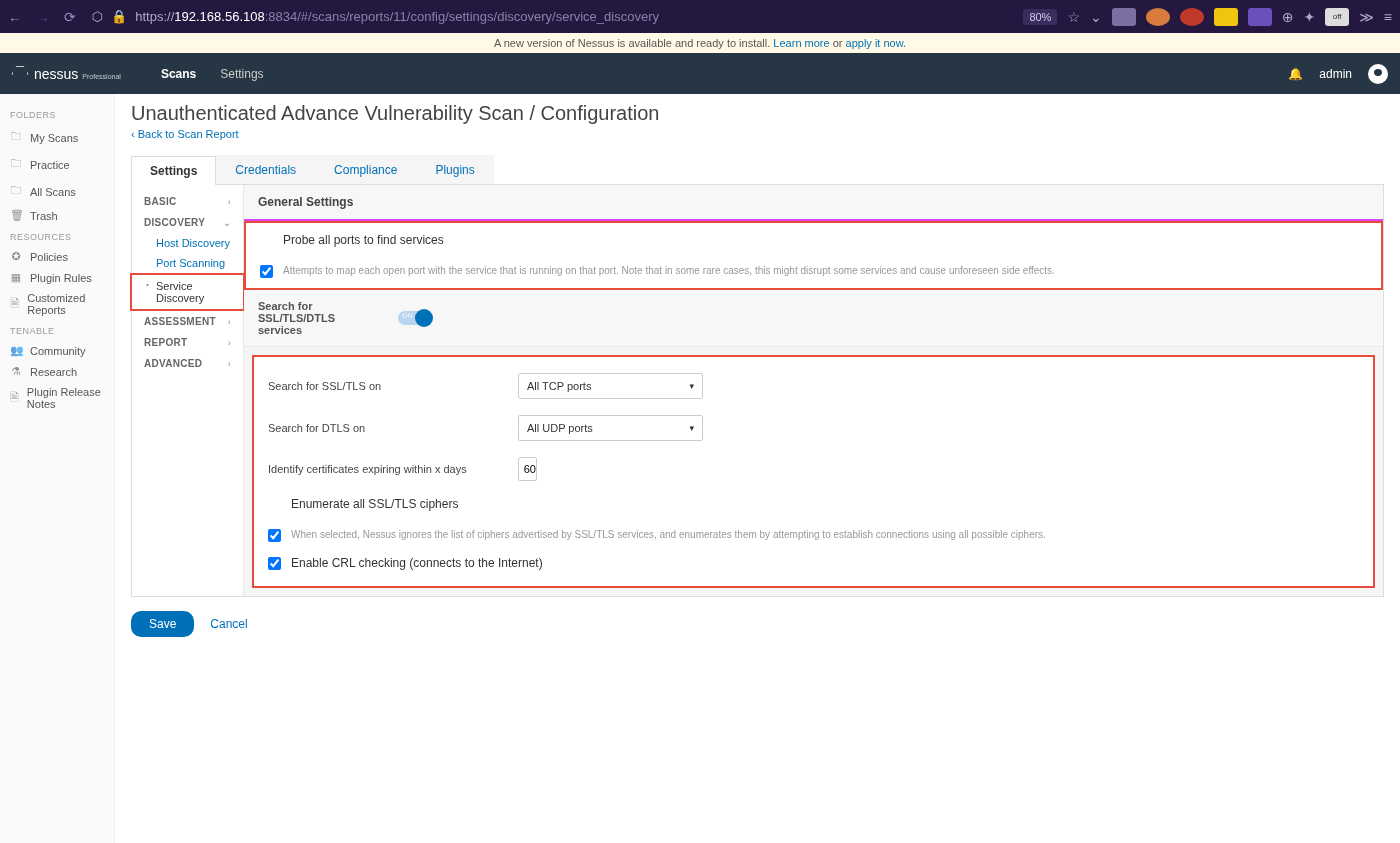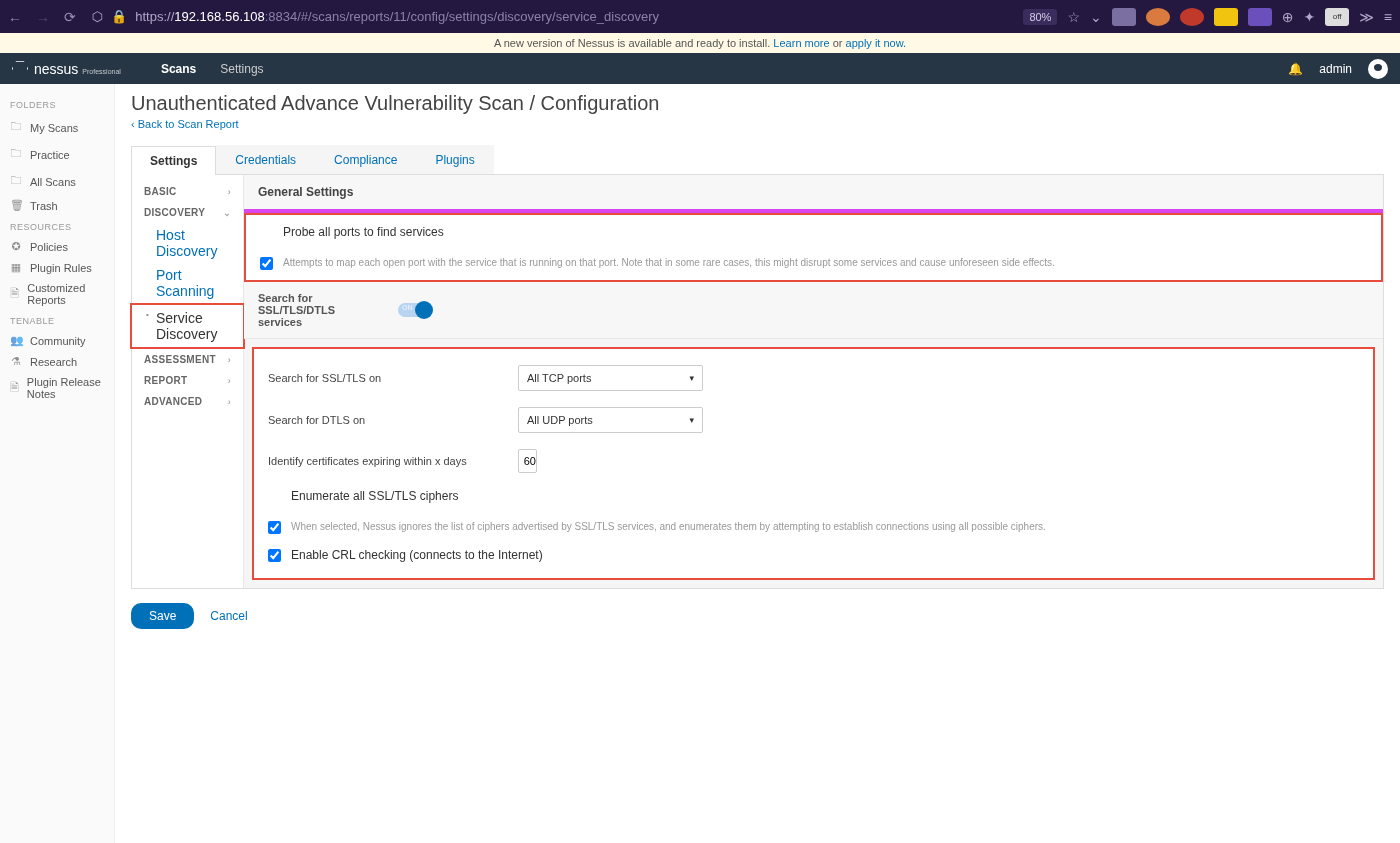--- a/index.html
+++ b/index.html
@@ -17,21 +17,21 @@
 .right-icons { display:flex; gap:10px; align-items:center; }
 .right-icons .zoom { background:#3a2d5e; color:#d4cbe8; font-size:11px; padding:2px 6px; border-radius:3px; }
 .right-icons span { color:#b0a6c9; font-size:14px; }
 .ext-icon { width:24px; height:18px; border-radius:3px; display:inline-block; }
 
 
 .notice { background:#fff9e6; text-align:center; padding:4px 0; font-size:11px; color:#555; }
 .notice a { color:#0071b9; text-decoration:none; }
 
 
-.app-header { background:#263645; height:31px; display:flex; align-items:center; padding:0 12px; color:#fff; }
+.app-header { background:#263645; height:41px; display:flex; align-items:center; padding:0 12px; color:#fff; }
 .logo { display:flex; align-items:center; gap:6px; margin-right:40px; }
 .logo-hex { width:16px; height:16px; border:1.5px solid #fff; transform:rotate(0deg); clip-path:polygon(25% 5%,75% 5%,100% 50%,75% 95%,25% 95%,0% 50%); }
 .logo-text { font-size:14px; font-weight:300; }
 .logo-sub { font-size:7px; opacity:.7; margin-left:-2px; margin-top:6px; }
 .app-nav { display:flex; gap:24px; font-size:12px; }
 .app-nav-item { color:#ccc; cursor:pointer; }
 .app-nav-item.active { color:#fff; font-weight:bold; }
 .app-header-right { margin-left:auto; display:flex; align-items:center; gap:16px; font-size:12px; }
 .avatar { width:20px; height:20px; border-radius:50%; background:#fff; display:flex; align-items:center; justify-content:center; }
 .avatar::before { content:""; width:10px; height:10px; background:#263645; border-radius:50% 50% 0 0; clip-path:circle(40% at 50% 35%); }
@@ -50,26 +50,26 @@
 
 .tabs { margin-top:14px; border-bottom:1px solid #ddd; display:flex; }
 .tab { padding:7px 18px; font-size:12px; color:#0071b9; cursor:pointer; border:1px solid transparent; border-bottom:none; background:#f5f5f5; }
 .tab.active { background:#fff; border-color:#ddd; color:#333; font-weight:bold; position:relative; top:1px; }
 
 .config-body { display:flex; background:#f5f5f5; border:1px solid #ddd; border-top:none; min-height:310px; }
 .config-nav { width:112px; background:#fff; border-right:1px solid #e8e8e8; padding:6px 0; }
 .cn-item { padding:5px 12px; font-size:10px; color:#666; cursor:pointer; display:flex; justify-content:space-between; align-items:center; }
 .cn-item.bold { font-weight:bold; letter-spacing:.3px; }
 .cn-item .chev { font-size:9px; color:#aaa; }
-.cn-sub { padding:4px 12px 4px 24px; font-size:14px; color:#0071b9; cursor:pointer; }
+.cn-sub { padding:4px 12px 4px 24px; font-size:11px; color:#0071b9; cursor:pointer; }
 .cn-sub.active { color:#333; position:relative; }
 .cn-sub.active::before { content:"•"; position:absolute; left:14px; color:#888; font-size:8px; }
 
 .config-panel { flex:1; }
-.section-head { background:#f7f7f7; padding:10px 14px; font-size:12px; font-weight:bold; color:#444; border-bottom:4px solid #d946ef; }
+.section-head { background:#f7f7f7; padding:10px 14px; font-size:12px; font-weight:bold; color:#444; border-bottom:2px solid #d946ef; }
 .section-row { background:#fff; padding:10px 14px; border-bottom:1px solid #eee; }
 .check-row { display:flex; gap:10px; align-items:flex-end; }
 .check-row input[type=checkbox] { margin-top:1px; }
 .check-label { font-size:12px; color:#333; }
 .check-desc { font-size:10px; color:#999; margin-top:17px; line-height:1.4; }
 .toggle-row { display:flex; align-items:center; gap:30px; background:#f7f7f7; padding:10px 14px; border-bottom:1px solid #e8e8e8;font-weight:bold; }
 .toggle-row .lbl { font-size:11px; color:#555; width:110px; }
 .switch { width:34px; height:14px; background:#b8d4f0; border-radius:8px; position:relative; }
 .switch::after { content:""; position:absolute; right:-1px; top:-2px; width:18px; height:18px; background:#0071b9; border-radius:50%; }
 .switch .on { position:absolute; left:4px; top:1px; font-size:7px; color:#fff; opacity:.6; }

